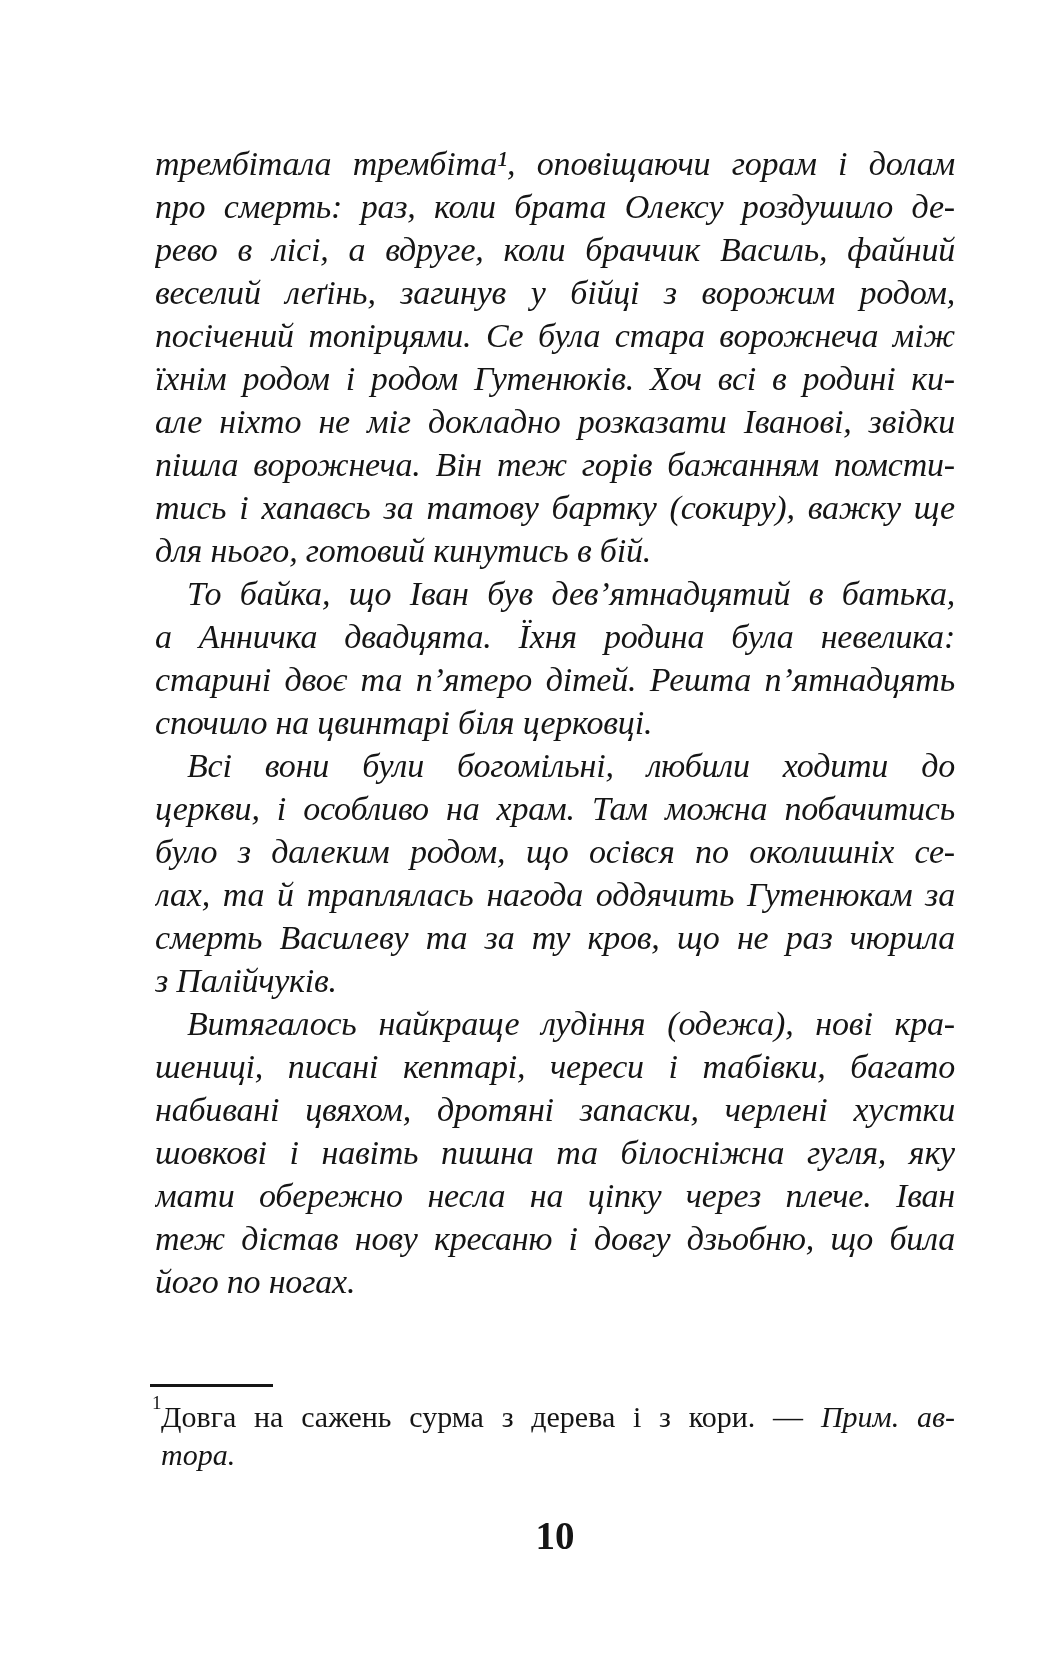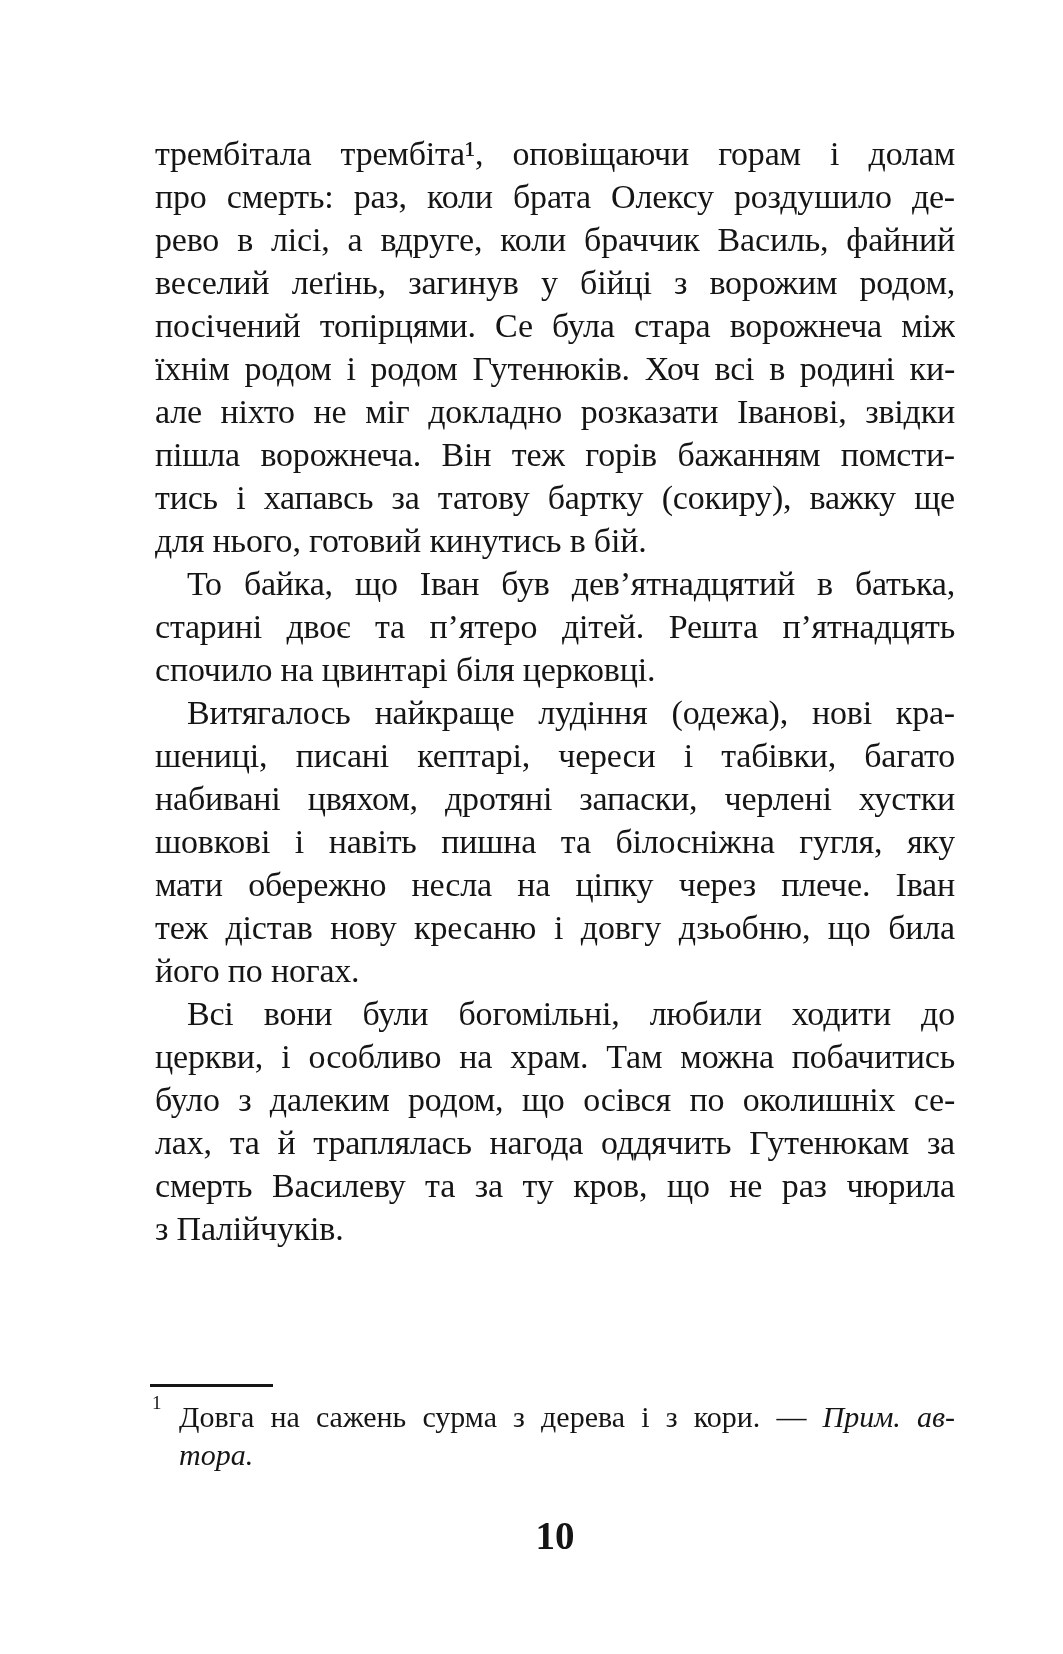--- a/index.html
+++ b/index.html
@@ -17,22 +17,23 @@
   }
   .page {
     position: absolute;
     inset: 0;
     background: #ffffff;
   }
   
   .text-block {
     position: absolute;
     left: 155px;
-    top: 132px;
+    top: 142px;
     width: 800px;
+    font-style: italic;
   }
   .paragraph { margin: 0; padding: 0; }
   .line {
     font-size: 34px;
     line-height: 43px;
     height: 43px;
     overflow: hidden;
     text-align: justify;
     text-align-last: justify;
     letter-spacing: -0.2px;
@@ -60,21 +61,21 @@
     font-size: 30px;
     line-height: 38px;
   }
   .fn-marker {
     position: absolute;
     left: 2px;
     top: -5px;
     font-size: 19px;
     line-height: 19px;
   }
-  .fn-text { margin-left: 29px; }
+  .fn-text { margin-left: 11px; }
   .fn-line {
     height: 38px;
     overflow: hidden;
     text-align: justify;
     text-align-last: justify;
   }
   .fn-line.fn-last {
     text-align: center;
     text-align-last: left;
   }
@@ -105,39 +106,40 @@
         <div class="line">веселий леґінь, загинув у бійці з ворожим родом,</div>
         <div class="line">посічений топірцями. Се була стара ворожнеча між</div>
         <div class="line">їхнім родом і родом Гутенюків. Хоч всі в родині ки-</div>
         <div class="line">але ніхто не міг докладно розказати Іванові, звідки</div>
         <div class="line">пішла ворожнеча. Він теж горів бажанням помсти-</div>
         <div class="line">тись і хапавсь за татову бартку (сокиру), важку ще</div>
         <div class="line par-end">для нього, готовий кинутись в бій.</div>
       </div>
       <div class="paragraph">
         <div class="line indent">То байка, що Іван був дев’ятнадцятий в батька,</div>
+        <div class="line">а Анничка двадцята. Їхня родина була невелика:</div>
         <div class="line">старині двоє та п’ятеро дітей. Решта п’ятнадцять</div>
         <div class="line par-end">спочило на цвинтарі біля церковці.</div>
+      </div>
+      <div class="paragraph">
+        <div class="line indent">Всі вони були богомільні, любили ходити до</div>
+        <div class="line">церкви, і особливо на храм. Там можна побачитись</div>
+        <div class="line">було з далеким родом, що осівся по околишніх се-</div>
+        <div class="line">лах, та й траплялась нагода оддячить Гутенюкам за</div>
+        <div class="line">смерть Василеву та за ту кров, що не раз чюрила</div>
+        <div class="line par-end">з Палійчуків.</div>
       </div>
       <div class="paragraph">
         <div class="line indent">Витягалось найкраще лудіння (одежа), нові кра-</div>
         <div class="line">шениці, писані кептарі, череси і табівки, багато</div>
         <div class="line">набивані цвяхом, дротяні запаски, черлені хустки</div>
         <div class="line">шовкові і навіть пишна та білосніжна гугля, яку</div>
         <div class="line">мати обережно несла на ціпку через плече. Іван</div>
         <div class="line">теж дістав нову кресаню і довгу дзьобню, що била</div>
         <div class="line par-end">його по ногах.</div>
-      </div>
-      <div class="paragraph">
-        <div class="line indent">Всі вони були богомільні, любили ходити до</div>
-        <div class="line">церкви, і особливо на храм. Там можна побачитись</div>
-        <div class="line">було з далеким родом, що осівся по околишніх се-</div>
-        <div class="line">лах, та й траплялась нагода оддячить Гутенюкам за</div>
-        <div class="line">смерть Василеву та за ту кров, що не раз чюрила</div>
-        <div class="line par-end">з Палійчуків.</div>
       </div>
     </div>
 
   <div class="footnote-rule"></div>
 
   <div class="footnote">
     <span class="fn-marker">1</span>
     <div class="fn-text">
       <div class="fn-line"><span>Довга на сажень сурма з дерева і з кори. — </span><span class="italic">Прим. ав-</span></div>
       <div class="fn-line fn-last"><span class="italic">тора.</span></div>

